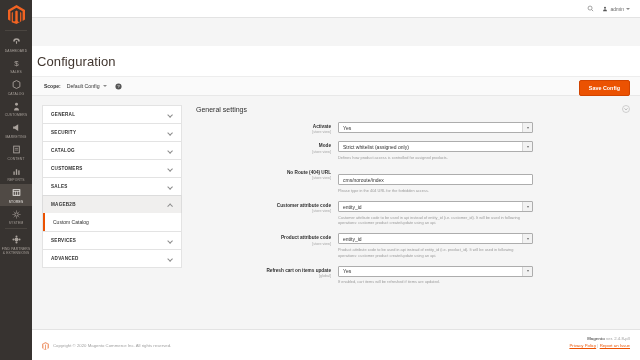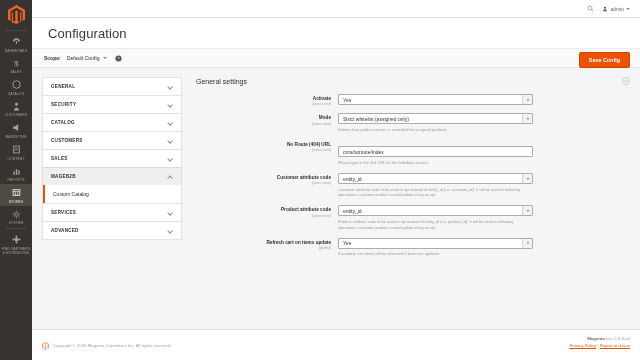--- a/index.html
+++ b/index.html
@@ -48,21 +48,21 @@
   }
   .top-ico { cursor: pointer; display: flex; align-items: center; }
   .admin-box { display: flex; align-items: center; gap: 2px; cursor: pointer; }
   .admin-name { font-size: 5px; color: #6a6a6a; }
   .caret-sm {
     width: 0; height: 0; border-left: 2px solid transparent;
     border-right: 2px solid transparent; border-top: 2.4px solid #8a8a8a;
   }
 
   .page-head {
-    background: #fff; padding: 8px 12px 7px 16px; flex: 0 0 auto;
+    background: #fff; padding: 8px 12px 7px 5px; flex: 0 0 auto; margin-top: 28px;
   }
   .page-title { font-size: 13px; color: #41362f; font-weight: 400; letter-spacing: .1px; }
 
   .scope-bar {
     background: #fafafa; border-top: 1px solid #ededed; border-bottom: 1px solid #e8e8e8;
     padding: 5px 12px; display: flex; align-items: center; flex: 0 0 auto;
     position: relative; min-height: 20px;
   }
   .scope-label { font-size: 5px; color: #303030; font-weight: bold; margin-right: 6px; }
   .scope-sel { display: flex; align-items: center; gap: 3px; cursor: pointer; }

